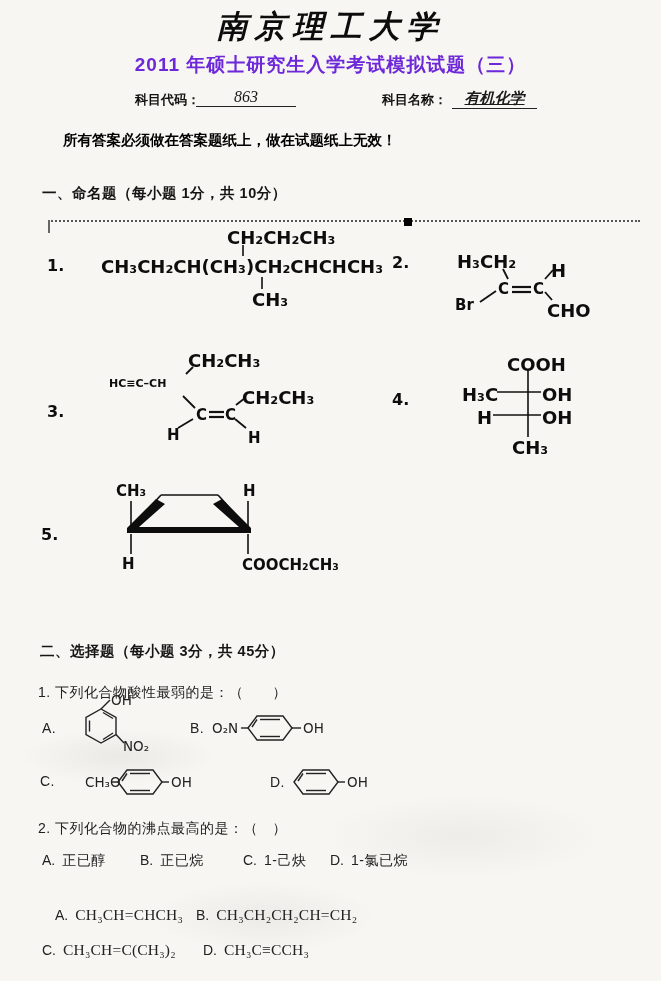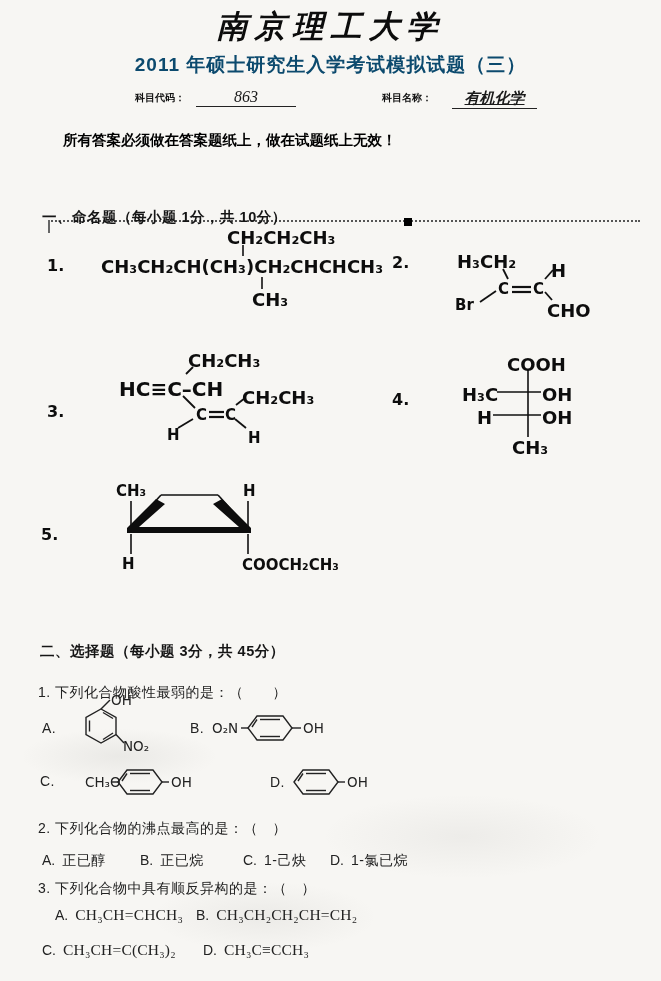--- a/index.html
+++ b/index.html
@@ -16,23 +16,23 @@
       radial-gradient(ellipse 160px 50px at 40% 80%, rgba(120,120,115,.09), transparent 70%);
   }
   .abs{position:absolute;z-index:2;white-space:pre;}
   .school{
     left:0;right:0;top:6px;text-align:center;
     font-family:"Liberation Serif",serif;font-style:italic;font-weight:900;
     font-size:31px;letter-spacing:7px;color:#0c0c0c;
   }
   .examtitle{
     left:0;right:0;top:52px;text-align:center;
-    font-size:19px;font-weight:700;letter-spacing:1px;color:#0c4a6e;
-  }
-  .flabel{font-size:10px;font-weight:700;color:#111;}
+    font-size:19px;font-weight:700;letter-spacing:1px;color:#6d28d9;
+  }
+  .flabel{font-size:13px;font-weight:700;color:#111;}
   .fill{
     border-bottom:1.5px solid #222;text-align:center;
     font-family:"Liberation Serif",serif;
   }
   .notice{font-size:14.5px;font-weight:700;color:#000000;}
   .sechead{font-size:14.5px;font-weight:600;color:#151515;letter-spacing:.5px;}
   .qtext{font-size:14px;font-weight:500;color:#222;letter-spacing:.5px;}
   .opt .lbl{font-size:14px;color:#222;}
   .opt .txt{font-size:14px;color:#222;margin-left:7px;letter-spacing:.5px;}
   .formula .txt{font-family:"Liberation Serif",serif;font-size:15.5px;letter-spacing:.2px;}
@@ -58,21 +58,21 @@
   <div class="abs school">南京理工大学</div>
   <div class="abs examtitle">2011 年硕士研究生入学考试模拟试题（三）</div>
 
   <span class="abs flabel" style="left:135px;top:91px;">科目代码：</span>
   <span class="abs fill" style="left:196px;top:88px;width:100px;font-style:italic;font-size:16px;">863</span>
   <span class="abs flabel" style="left:382px;top:91px;">科目名称：</span>
   <span class="abs fill" style="left:452px;top:89px;width:85px;font-style:italic;font-weight:700;font-size:15px;text-decoration:underline;">有机化学</span>
 
   <div class="abs notice" style="left:63px;top:131px;">所有答案必须做在答案题纸上，做在试题纸上无效！</div>
 
-  <div class="abs sechead" style="left:42px;top:208px;">一、命名题（每小题 1分，共 10分）</div>
+  <div class="abs sechead" style="left:42px;top:184px;">一、命名题（每小题 1分，共 10分）</div>
   <div class="dotline"></div>
   <div class="dotcorner"></div>
   <div class="sq"></div>
 
   <svg class="overlay" width="661" height="981" viewBox="0 0 661 981">
     <g stroke="#111" stroke-width="1.6">
       <line x1="243" y1="245" x2="243" y2="256"></line>
       <line x1="262" y1="277" x2="262" y2="289"></line>
     </g>
     <g stroke="#111" stroke-width="1.8">
@@ -148,21 +148,21 @@
   <span class="abs qno" style="left:392px;top:253px;">2.</span>
   <span class="abs chem" style="left:457px;top:251px;">H₃CH₂</span>
   <span class="abs chem" style="left:551px;top:260px;">H</span>
   <span class="abs chem15" style="left:498px;top:280px;">C</span>
   <span class="abs chem15" style="left:533px;top:280px;">C</span>
   <span class="abs chem15" style="left:455px;top:296px;">Br</span>
   <span class="abs chem" style="left:547px;top:300px;">CHO</span>
 
   <span class="abs qno" style="left:47px;top:402px;">3.</span>
   <span class="abs chem" style="left:188px;top:350px;">CH₂CH₃</span>
-  <span class="abs chem" style="left:119px;top:377px;font-size:20px;">HC≡C–CH</span>
+  <span class="abs chem" style="left:109px;top:377px;font-size:11px;">HC≡C–CH</span>
   <span class="abs chem15" style="left:196px;top:406px;">C</span>
   <span class="abs chem15" style="left:225px;top:406px;">C</span>
   <span class="abs chem" style="left:242px;top:387px;">CH₂CH₃</span>
   <span class="abs chem15" style="left:167px;top:426px;">H</span>
   <span class="abs chem15" style="left:248px;top:429px;">H</span>
 
   <span class="abs qno" style="left:392px;top:390px;">4.</span>
   <span class="abs chem" style="left:507px;top:354px;">COOH</span>
   <span class="abs chem" style="left:462px;top:384px;">H₃C</span>
   <span class="abs chem" style="left:542px;top:384px;">OH</span>
@@ -190,19 +190,18 @@
   <span class="abs chem13" style="left:171px;top:774px;">OH</span>
   <span class="abs qtext" style="left:270px;top:774px;">D.</span>
   <span class="abs chem13" style="left:347px;top:774px;">OH</span>
 
   <div class="abs qtext" style="left:38px;top:820px;">2. 下列化合物的沸点最高的是：（　）</div>
   <span class="abs opt" style="left:42px;top:851px;"><span class="lbl">A.</span><span class="txt">正已醇</span></span>
   <span class="abs opt" style="left:140px;top:851px;"><span class="lbl">B.</span><span class="txt">正已烷</span></span>
   <span class="abs opt" style="left:243px;top:851px;"><span class="lbl">C.</span><span class="txt">1-己炔</span></span>
   <span class="abs opt" style="left:330px;top:851px;"><span class="lbl">D.</span><span class="txt">1-氯已烷</span></span>
 
-  <div class="abs qtext" style="left:38px;top:880px;">3. 下列化合物中具有顺反异构的是：（　）</div>
   <span class="abs opt formula" style="left:55px;top:906px;"><span class="lbl">A.</span><span class="txt">CH₃CH=CHCH₃</span></span>
   <span class="abs opt formula" style="left:196px;top:906px;"><span class="lbl">B.</span><span class="txt">CH₃CH₂CH₂CH=CH₂</span></span>
   <span class="abs opt formula" style="left:42px;top:941px;"><span class="lbl">C.</span><span class="txt">CH₃CH=C(CH₃)₂</span></span>
   <span class="abs opt formula" style="left:203px;top:941px;"><span class="lbl">D.</span><span class="txt">CH₃C≡CCH₃</span></span>
 
 </div>
 
 </body></html>

